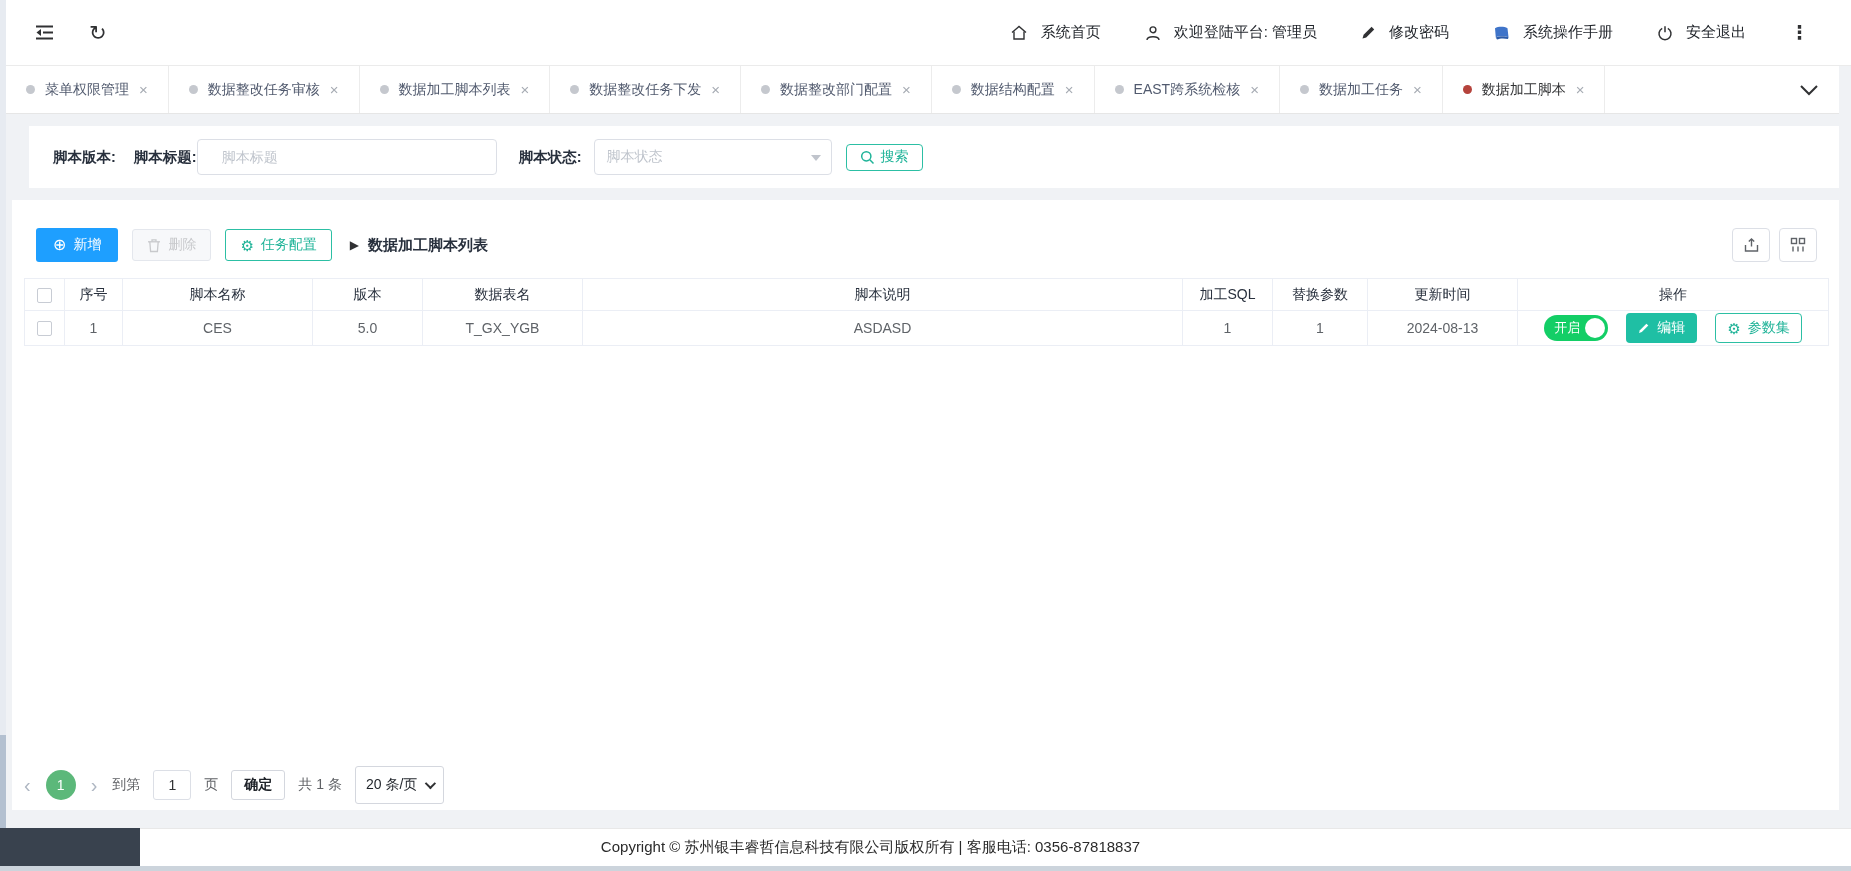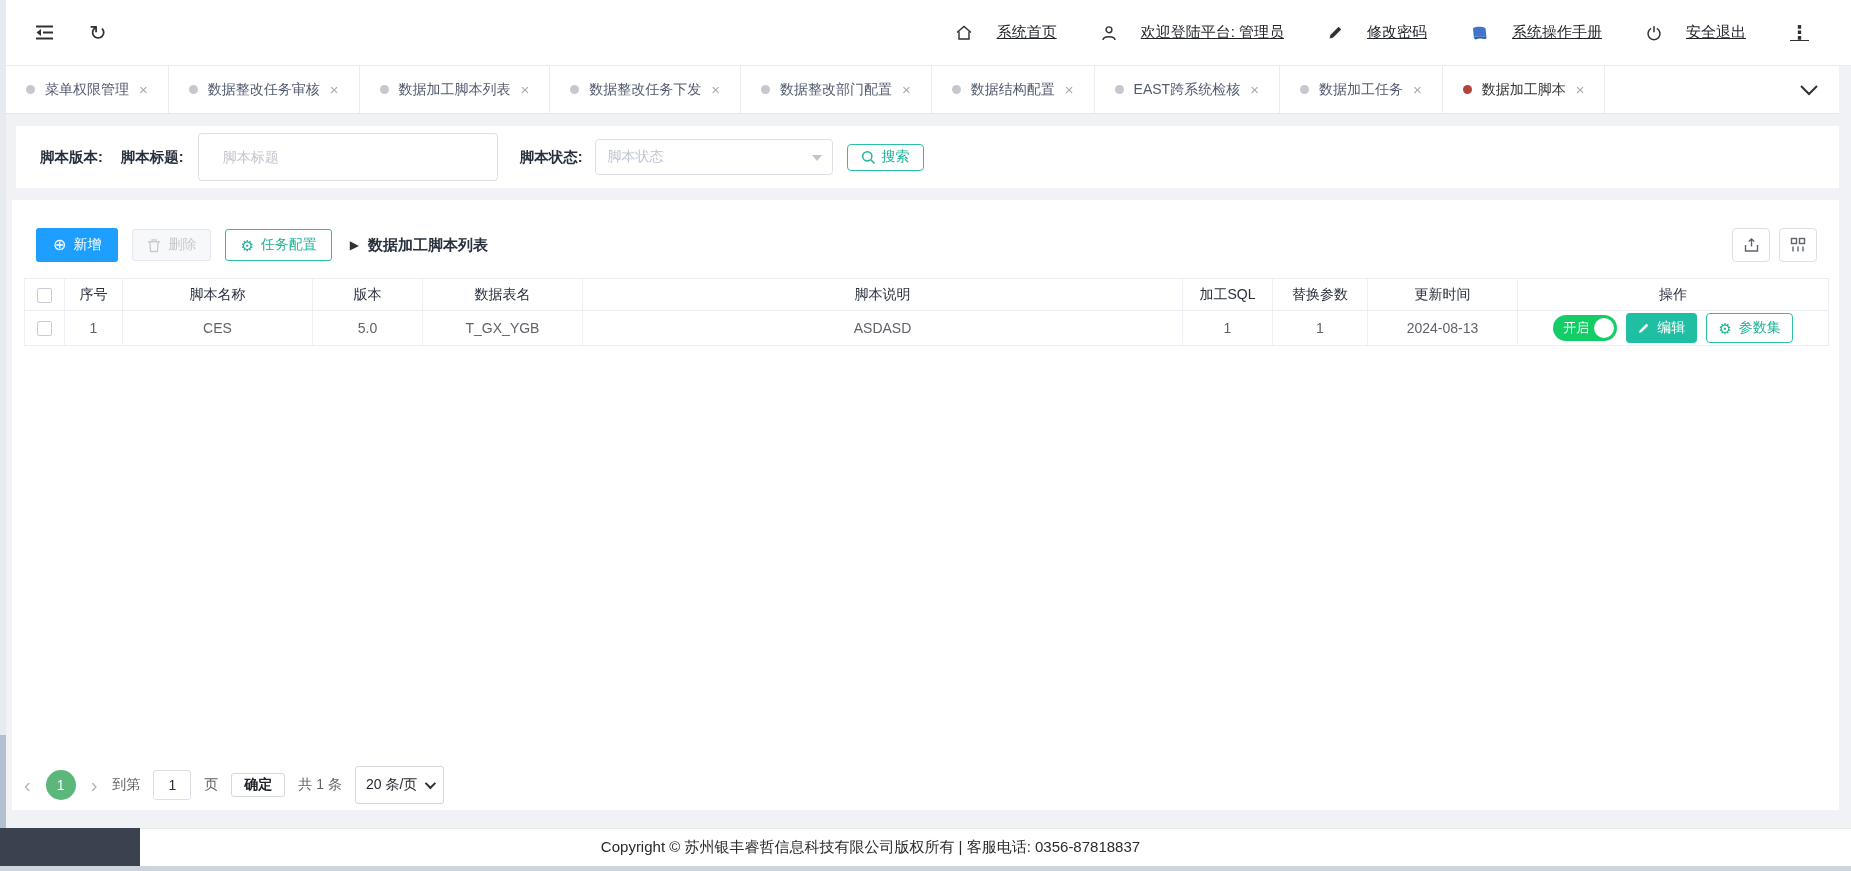--- a/index.html
+++ b/index.html
@@ -13,59 +13,59 @@
   }
   
   .topbar {
     position:absolute; top:0; left:0; right:0; height:66px;
     background:#fff; border-bottom:1px solid #ebebeb;
     display:flex; align-items:center;
   }
   .topbar .icon-left { margin-left:34px; cursor:pointer; display:flex; align-items:center; }
   .refresh-glyph { font-size:21px; color:#303133; line-height:1; }
   .topnav { margin-left:auto; margin-right:42px; display:flex; align-items:center; gap:44px; }
-  .nav-item { display:flex; align-items:center; gap:24px; font-size:15px; color:#1f2329; cursor:pointer; white-space:nowrap;text-decoration:underline; }
+  .nav-item { display:flex; align-items:center; gap:13px; font-size:15px; color:#1f2329; cursor:pointer; white-space:nowrap; }
   .dots { font-size:19px; color:#303133; font-weight:bold; letter-spacing:0; }
   
   .tabbar {
     position:absolute; top:66px; left:6px; right:12px; height:48px;
     background:#fff; border-bottom:1px solid #e6e6e6;
     display:flex; align-items:stretch;
   }
   .tab {
     display:flex; align-items:center; gap:10px;
     padding:0 20px; border-right:1px solid #ececec;
     font-size:14px; color:#515a6e; background:#fff; cursor:pointer; white-space:nowrap;
   }
   .tab .dot { width:9px; height:9px; border-radius:50%; background:#c5c8ce; }
   .tab.active { color:#303133; }
   .tab.active .dot { background:#b5433c; }
   .tab-close { color:#a6abb3; font-size:15px; line-height:1; }
   .tab-more { margin-left:auto; width:60px; display:flex; align-items:center; justify-content:center; cursor:pointer; }
   
   .filter-card {
-    position:absolute; left:16px; right:12px; top:126px; height:62px;
+    position:absolute; left:29px; right:12px; top:126px; height:62px;
     background:#fff; display:flex; align-items:center;
   }
   .f-label { font-size:14.5px; font-weight:700; color:#28303d; white-space:nowrap; }
   .l1 { margin-left:24px; }
   .sel {
     position:relative; height:36px; border:1px solid #dcdfe6; border-radius:4px;
     background:#fff; display:flex; align-items:center; padding:0 30px 0 12px;
     font-size:14px; color:#bfc4cc; cursor:pointer;
   }
   .sel .caret {
     position:absolute; right:10px; top:15px; width:0; height:0;
     border-left:5px solid transparent; border-right:5px solid transparent;
     border-top:6px solid #c0c4cc;
   }
   .sel1 { margin-left:10px; width:200px; }
   .l2 { margin-left:18px; }
   .txt-input {
-    margin-left:14px; width:300px; height:48px; border:1px solid #dcdfe6; border-radius:4px;
+    margin-left:0; width:300px; height:36px; border:1px solid #dcdfe6; border-radius:4px;
     padding:0 24px; font-size:14px; color:#606266; outline:none;
     font-family:"Liberation Sans","DejaVu Sans",sans-serif;
   }
   .txt-input::placeholder { color:#bfc4cc; }
   .l3 { margin-left:22px; }
   .sel2 { margin-left:12px; width:238px; }
   .search-btn {
     margin-left:14px; height:27px; padding:0 13px; border:1px solid #2cbfa4; border-radius:4px;
     background:#fff; color:#1fb398; font-size:14px; display:flex; align-items:center; gap:6px; cursor:pointer;
   }
@@ -83,32 +83,32 @@
   .tool-icons { margin-left:auto; display:flex; gap:9px; }
   .icon-btn { width:38px; height:34px; border:1px solid #dcdfe6; border-radius:4px; background:#fff;
     display:flex; align-items:center; justify-content:center; cursor:pointer; }
   
   .table-wrap { position:absolute; top:78px; left:12px; right:10px; }
   table { width:100%; table-layout:fixed; border-collapse:collapse; }
   th, td { border:1px solid #ebeef5; text-align:center; overflow:hidden; white-space:nowrap; }
   th { height:32px; font-size:14px; font-weight:400; color:#28303d; background:#fff; }
   td { height:35px; font-size:14px; color:#5f6368; }
   .cb { display:inline-block; width:15px; height:15px; border:1px solid #c8ccd4; border-radius:2px; background:#fff; vertical-align:middle; cursor:pointer; }
-  .actions { display:flex; align-items:center; justify-content:center; gap:9px; }
+  .actions { display:flex; align-items:center; justify-content:center; gap:18px; }
   .toggle { width:64px; height:26px; border-radius:13px; background:#13ce66; display:inline-flex; align-items:center; cursor:pointer; }
   .toggle-label { color:#fff; font-size:13px; margin-left:10px; }
   .toggle-knob { width:20px; height:20px; border-radius:50%; background:#fff; margin-left:auto; margin-right:3px; }
   .btn-edit { background:#1fbfa4; color:#fff; height:30px; padding:0 12px; border:none; border-radius:4px; }
   .btn-param { background:#fff; color:#1fb398; height:30px; padding:0 11px; border:1px solid #2cbfa4; border-radius:4px; }
   
   .pager { position:absolute; left:10px; bottom:8px; height:34px; display:flex; align-items:center; gap:13px; font-size:14px; color:#606266; }
   .pg-arrow { font-size:20px; color:#aeb6c2; line-height:1; cursor:pointer; padding:0 2px; }
   .pg-num { width:30px; height:30px; border-radius:50%; background:#5cb87a; color:#fff; display:flex; align-items:center; justify-content:center; font-size:14px; cursor:pointer; }
   .page-input { width:38px; height:30px; border:1px solid #dcdfe6; border-radius:3px; text-align:center; font-size:14px; color:#303133; outline:none; }
-  .btn-confirm { height:24px; padding:0 12px; border:1px solid #d4d7de; border-radius:3px; background:#fff; font-size:14px; font-weight:700; color:#1f2329; cursor:pointer; }
+  .btn-confirm { height:30px; padding:0 12px; border:1px solid #d4d7de; border-radius:3px; background:#fff; font-size:14px; font-weight:700; color:#1f2329; cursor:pointer; }
   .size-select { height:38px; border:1px solid #d4d7de; border-radius:3px; background:#fff; display:flex; align-items:center; gap:8px; padding:0 10px; font-size:14px; color:#1f2329; cursor:pointer; }
   .chev { width:8px; height:8px; border-right:2px solid #303133; border-bottom:2px solid #303133; transform:rotate(45deg) translateY(-2px); }
   
   .footer-bar { position:absolute; left:0; right:0; top:828px; height:38px; background:#fff; border-top:1px solid #e8e8e8;
     display:flex; align-items:center; justify-content:center; }
   .footer-bar span { font-size:15px; color:#2b2b2b; margin-right:110px; }
   .footer-dark { position:absolute; left:0; top:828px; width:140px; height:38px; background:#39424e; }
   .bottom-strip { position:absolute; left:0; right:0; top:866px; height:5px; background:#ccd4dc; }
   .left-sliver { position:absolute; left:0; top:0; width:6px; height:828px; background:#e7ebf1; z-index:5; }
   .sliver-thumb { position:absolute; left:0; top:735px; width:6px; height:93px; background:#b3c0d0; z-index:6; }

